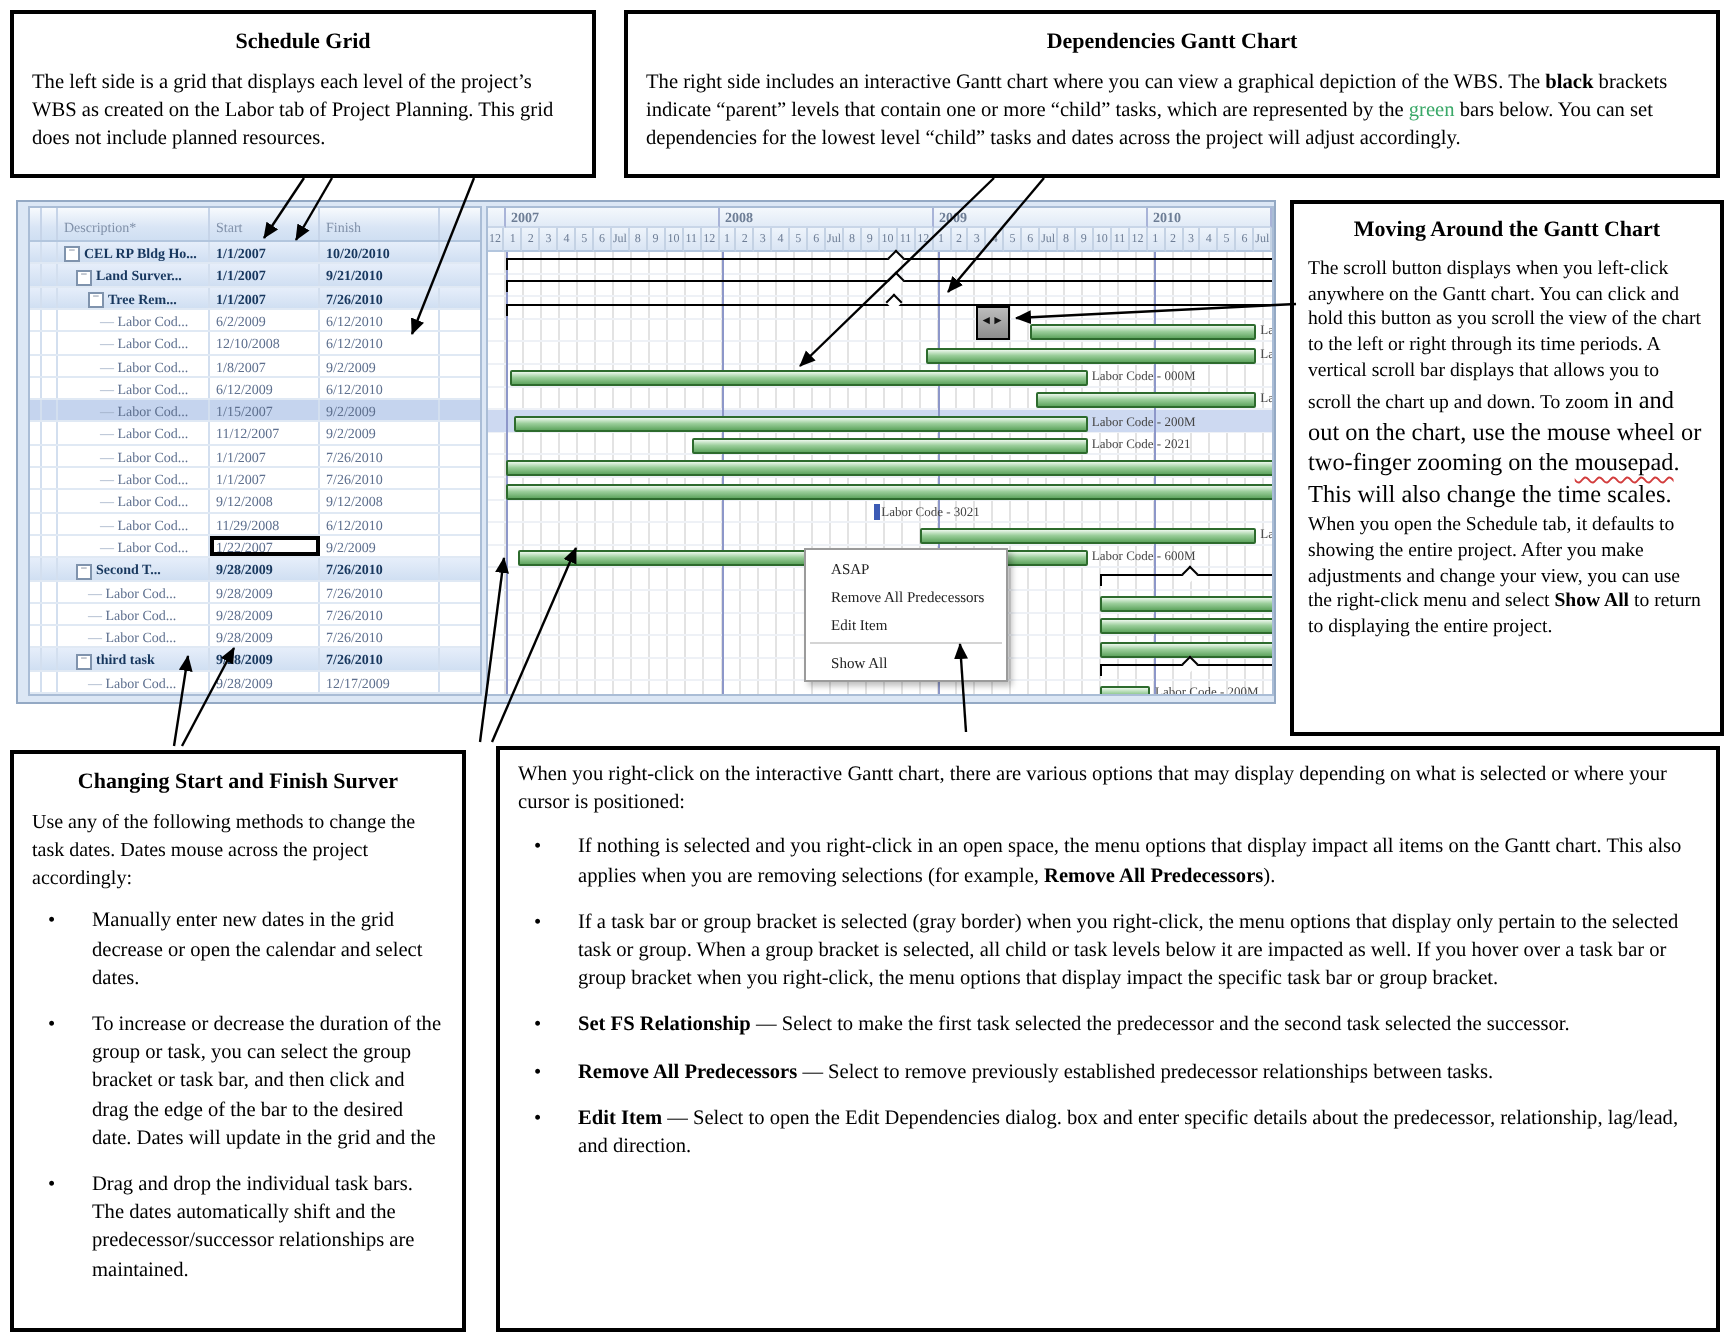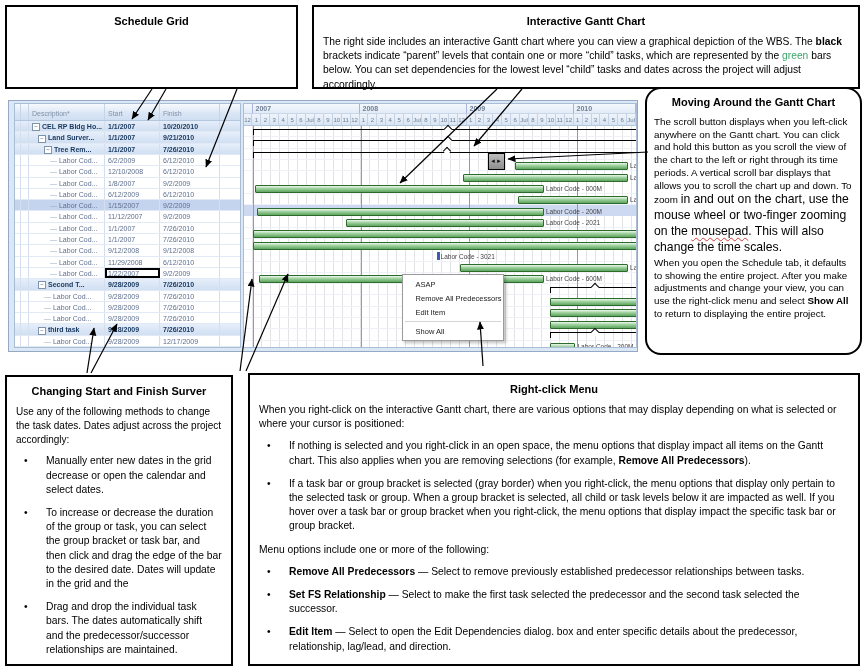--- a/index.html
+++ b/index.html
@@ -1,17 +1,17 @@
 <!DOCTYPE html>
 <html><head>
 <meta charset="utf-8">
 <style>
   html,body{margin:0;padding:0;background:#fff;}
   body{font-family:"Liberation Sans",sans-serif;color:#000;}
-  .page{position:relative;width:866px;height:672px;background:#fff;overflow:hidden;}
+  .page{position:relative;width:866px;height:672px;background:#fff;overflow:hidden;font-family:Liberation Serif, serif;}
 
   
   .callout{position:absolute;background:#fff;border:2px solid #000;box-sizing:border-box;padding:6px 9px;}
   .callout .title{font-weight:bold;text-align:center;font-size:11px;margin:2px 0 8px 0;}
   .callout .body{font-size:10.3px;line-height:1.38;}
   .callout p{margin:0 0 6px 0;}
   .bullets{margin:8px 0 0 0;padding:0;list-style:none;}
   .bullets li{position:relative;padding-left:30px;margin-bottom:9px;font-size:10.3px;line-height:1.38;}
   .bullets li::before{content:"•";position:absolute;left:8px;top:0;}
   .green-word{color:#3aa868;}
@@ -57,56 +57,55 @@
 
   svg.arrows{position:absolute;left:0;top:0;z-index:40;pointer-events:none;}
 </style>
 </head>
 <body>
 
 <div class="page">
 
   <div class="callout" style="left:5px;top:5px;width:293px;height:84px;">
     <div class="title">Schedule Grid</div>
+    <div class="body">The left side is a grid that displays each level of the project’s WBS as created on the Labor tab of Project Planning. This grid does not include planned resources.</div>
   </div>
 
   <div class="callout" style="left:312px;top:5px;width:548px;height:84px;">
-    <div class="title">Interactive Gantt Chart</div>
+    <div class="title">Dependencies Gantt Chart</div>
     <div class="body" id="ig-body"><span>The right side includes an interactive Gantt chart where you can view a graphical depiction of the WBS. The </span><span class="inline" style="font-weight: bold;">black</span><span> brackets indicate “parent” levels that contain one or more “child” tasks, which are represented by the </span><span class="green-word">green</span><span> bars below. You can set dependencies for the lowest level “child” tasks and dates across the project will adjust accordingly.</span></div>
   </div>
 
-  <div class="callout" style="left:645px;top:87px;width:217px;height:268px;padding:5px 7px;border-radius:16px;">
+  <div class="callout" style="left:645px;top:100px;width:217px;height:268px;padding:5px 7px;">
     <div class="title">Moving Around the Gantt Chart</div>
     <div class="body" style="font-size:9.8px;line-height:1.3;">
       <p id="ma-p1" style="margin-bottom:1px;"><span>The scroll button displays when you left-click anywhere on the Gantt chart. You can click and hold this button as you scroll the view of the chart to the left or right through its time periods. A vertical scroll bar displays that allows you to scroll the chart up and down. To zoom </span><span class="lg">in and out on the chart, use the mouse wheel or two-finger zooming on the </span><span class="lg wavy">mousepad</span><span class="lg">. This will also change the time scales.</span></p>
       <p id="ma-p2"><span>When you open the Schedule tab, it defaults to showing the entire project. After you make adjustments and change your view, you can use the right-click menu and select </span><span class="inline" style="font-weight: bold;">Show All</span><span> to return to displaying the  entire project.</span></p>
     </div>
   </div>
 
   <div class="callout" style="left:5px;top:375px;width:228px;height:291px;">
     <div class="title">Changing Start and Finish Surver</div>
-    <div class="body" style="font-size:10px;">Use any of the following methods to change the task dates. Dates adjust across the project accordingly:</div>
+    <div class="body" style="font-size:10px;">Use any of the following methods to change the task dates. Dates mouse across the project accordingly:</div>
     <ul class="bullets" id="cd-bullets" style="font-size:10px;">
         <li>Manually enter new dates in the grid decrease or open the calendar and select dates.</li>
         <li>To increase or decrease the duration of the group or task, you can select the group bracket or task bar, and then click and drag the edge of the bar to the desired date. Dates will update in the grid and the</li>
         <li>Drag and drop the individual task bars. The dates automatically shift and the predecessor/successor relationships are maintained.</li>
       </ul>
   </div>
 
   <div class="callout" style="left:248px;top:373px;width:612px;height:293px;">
-    <div class="title">Right-click Menu</div>
     <div class="body">When you right-click on the interactive Gantt chart, there are various options that may display depending on what is selected or where your cursor is positioned:</div>
     <ul class="bullets" id="rc-bullets">
         <li><span>If nothing is selected and you right-click in an open space, the menu options that display impact all items on the Gantt chart. This also applies when you are removing selections (for example, </span><span class="inline" style="font-weight: bold;">Remove All Predecessors</span><span>).</span></li>
         <li><span>If a task bar or group bracket is selected (gray border) when you right-click, the menu options that display only pertain to the selected task or group. When a group bracket is selected, all child or task levels below it are impacted as well. If you hover over a task bar or group bracket when you right-click, the menu options that display impact the specific task bar or group bracket.</span></li>
       </ul>
-    <div class="body" style="margin-top:2px;">Menu options include one or more of the following:</div>
     <ul class="bullets" id="rc-menu-bullets">
+        <li><b>Set FS Relationship </b>— Select to make the first task selected the predecessor and the second task selected the successor.</li>
         <li><b>Remove All Predecessors </b>— Select to remove previously established predecessor relationships between tasks.</li>
-        <li><b>Set FS Relationship </b>— Select to make the first task selected the predecessor and the second task selected the successor.</li>
         <li><b>Edit Item </b>— Select to open the Edit Dependencies dialog. box and enter specific  details about the predecessor, relationship, lag/lead, and direction.</li>
       </ul>
   </div>
 
   <div class="app">
 
     <div class="grid-pane">
       <div class="grid-header">
         <div class="gh-cell c-g1"></div>
         <div class="gh-cell c-g2"></div>

